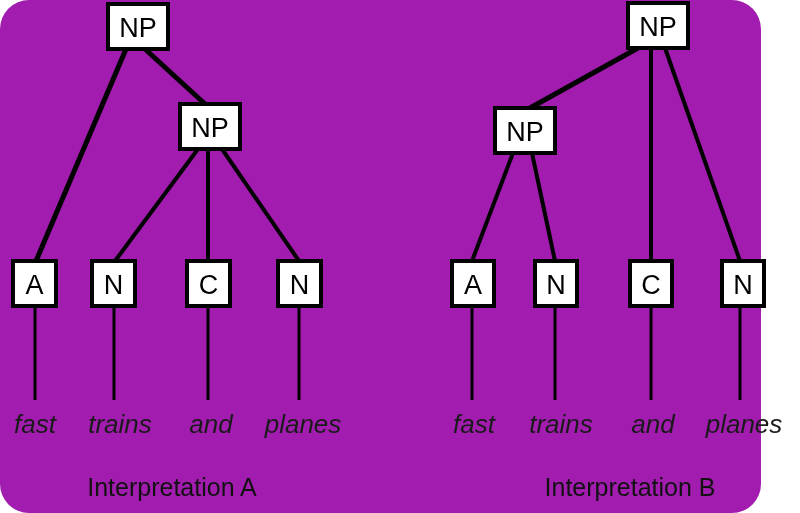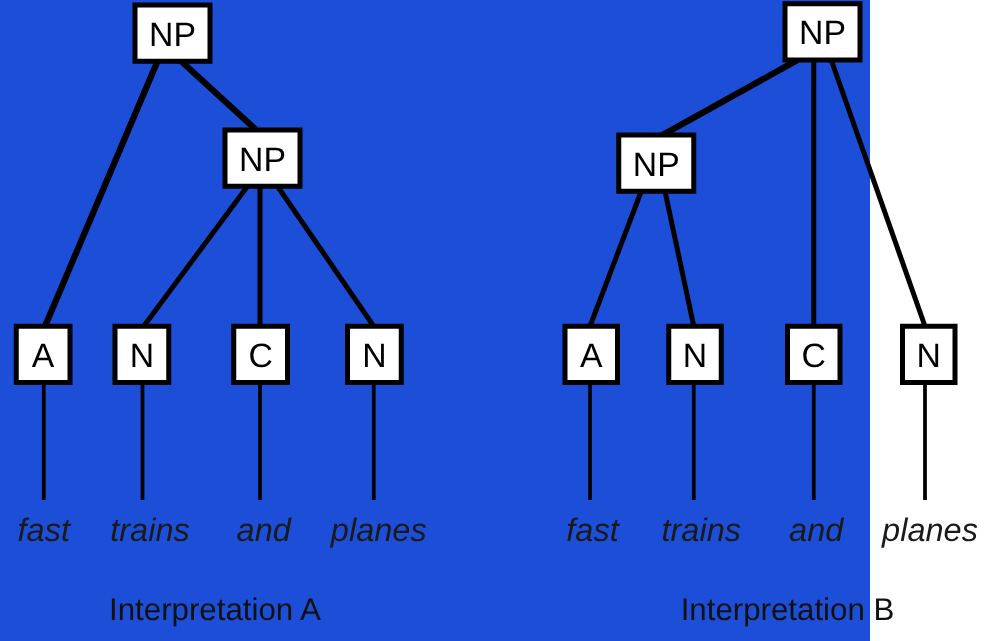--- a/index.html
+++ b/index.html
@@ -8,23 +8,24 @@
     background: #ffffff;
   }
   body {
     width: 800px;
     height: 513px;
     font-family: "Liberation Sans", sans-serif;
     overflow: hidden;
   }
   #canvas {
     position: relative;
-    width: 696px;
+    width: 761px;
     height: 513px;
-    background: #1d4ed8;
+    background: #a21caf;
+    border-radius: 29px;
   }
   svg.tree-layer {
     position: absolute;
     top: 0;
     left: 0;
     width: 800px;
     height: 513px;
   }
   .edge {
     stroke: #000000;

